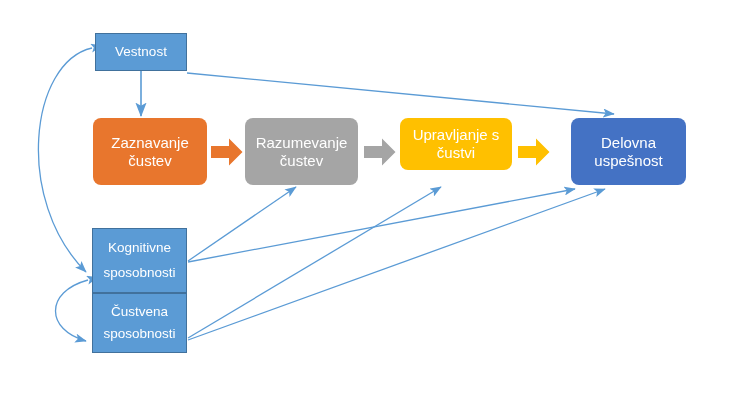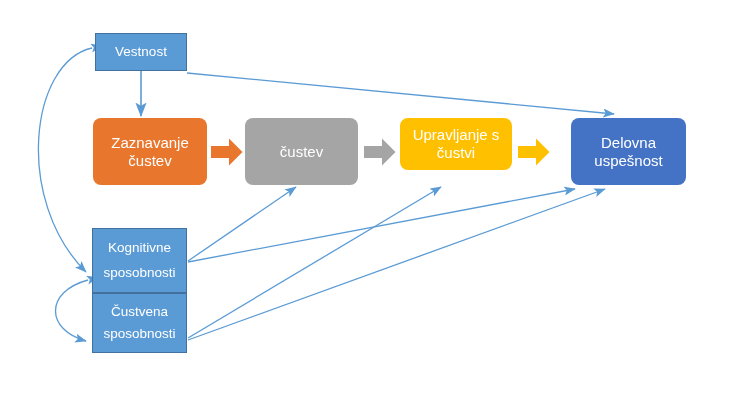--- a/index.html
+++ b/index.html
@@ -110,20 +110,21 @@
     <span class="node-line">Čustvena</span>
     <span class="node-line">sposobnosti</span>
   </div>
 
   <div class="node node-round fill-orange" style="left:93px; top:118px; width:114px; height:67px;">
     <span class="node-line">Zaznavanje</span>
     <span class="node-line">čustev</span>
   </div>
 
   <div class="node node-round fill-gray" style="left:245px; top:118px; width:113px; height:67px;">
+    <span class="node-line">Razumevanje</span>
     <span class="node-line">čustev</span>
   </div>
 
   <div class="node node-round fill-yellow" style="left:400px; top:118px; width:112px; height:52px;">
     <span class="node-line">Upravljanje s</span>
     <span class="node-line">čustvi</span>
   </div>
 
   <div class="node node-round fill-blue" style="left:571px; top:118px; width:115px; height:67px;">
     <span class="node-line">Delovna</span>

